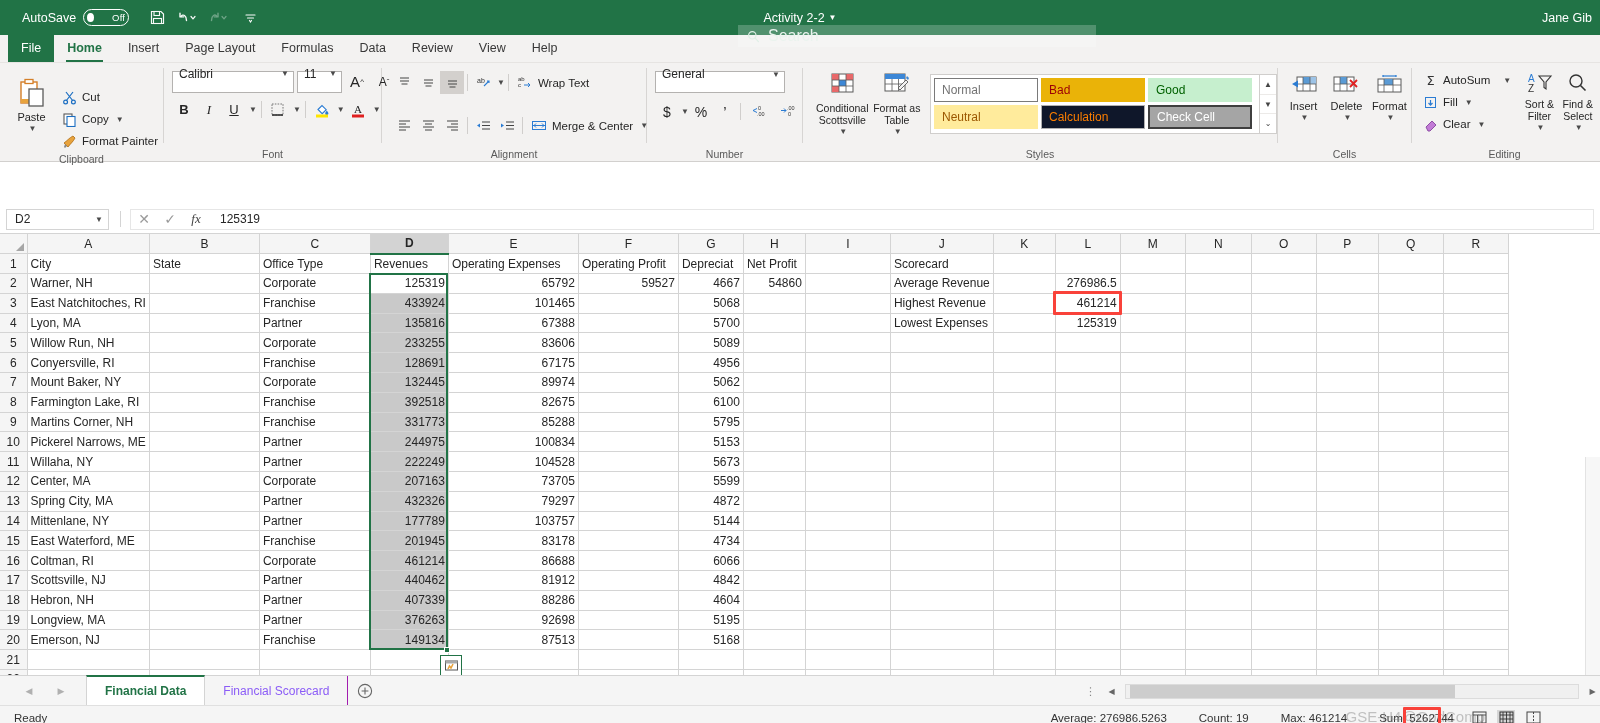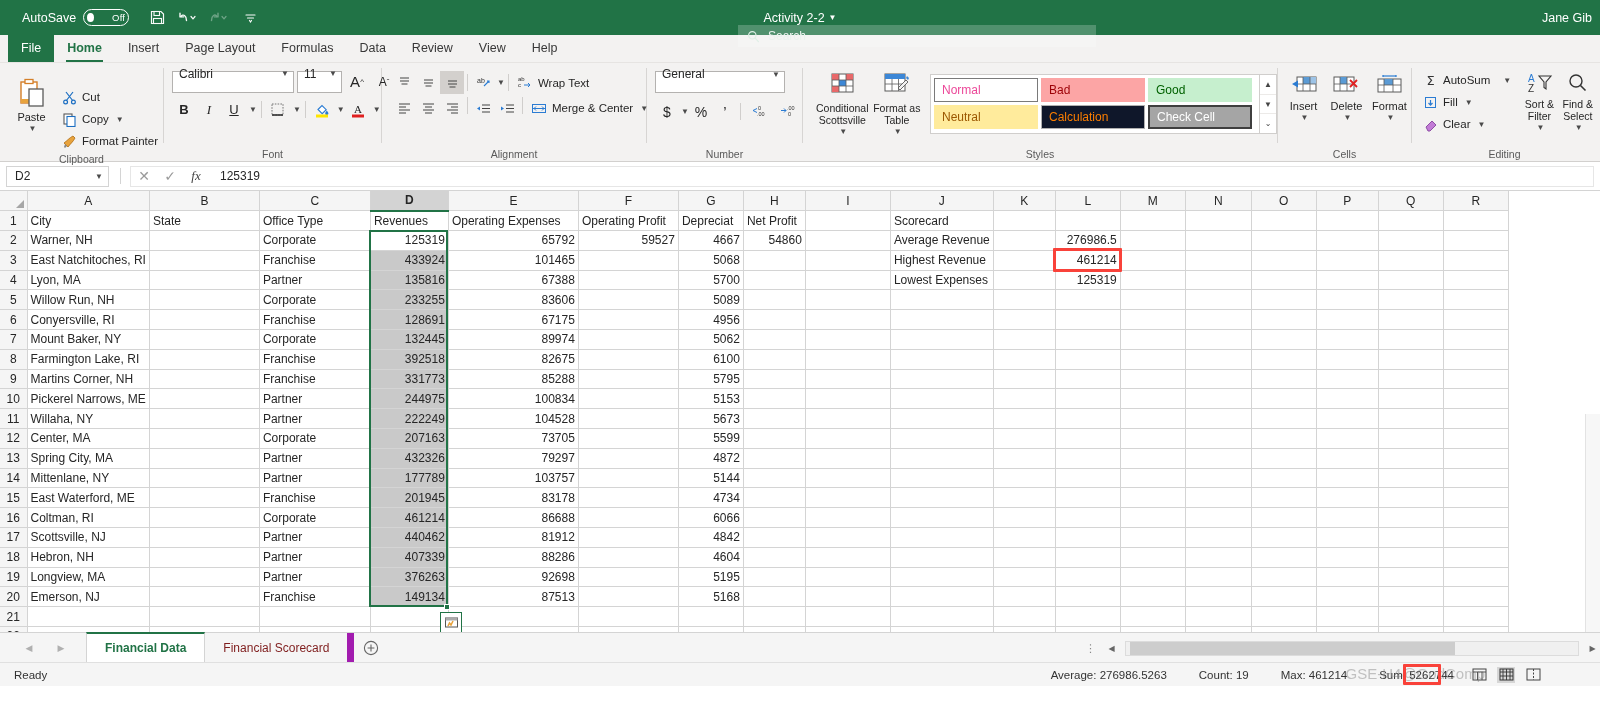--- a/index.html
+++ b/index.html
@@ -33,21 +33,21 @@
   .qat-btn svg { display: block; }
   .doc-title {
     position: absolute; left: 0; right: 0; text-align: center;
     font-size: 12.5px; pointer-events: none;
   }
   .doc-title span { pointer-events: auto; }
   .caret-sm { font-size: 8px; margin-left: 4px; vertical-align: 2px; }
   .searchbox {
     position: absolute; left: 738px; width: 358px; height: 22px;
     background: rgba(255,255,255,.22); display: flex; align-items: center;
-    gap: 8px; padding-left: 9px; font-size: 12px; color: #eaf3ee; margin-top: 37px;
+    gap: 8px; padding-left: 9px; font-size: 16px; color: #eaf3ee; margin-top: 37px;
   }
   .user-name {
     position: absolute; right: 8px; font-size: 12.5px; white-space: nowrap;
   }
   
   .tabstrip {
     height: 28px; background: #f3f2f1; display: flex;
     align-items: flex-end; padding-left: 8px; border-bottom: 1px solid #e6e4e2;
   }
   .tab {
@@ -114,21 +114,21 @@
     display: flex; flex-direction: column; border: 1px solid #d0cecc;
     border-left: none; background: #fff; height: 60px; width: 17px;
   }
   .gal-scroll div {
     flex: 1; display: flex; align-items: center; justify-content: center;
     font-size: 8px; color: #444; border-bottom: 1px solid #eceae8;
   }
   
   .fbar {
     height: 29px; background: #fff; display: flex; align-items: center;
-    border-bottom: 1px solid #d4d4d4; padding: 0 6px;
+    border-bottom: 1px solid #d4d4d4; padding: 0 6px; margin-top: 43px;
   }
   .namebox {
     width: 103px; height: 21px; border: 1px solid #d4d4d4; background: #fff;
     display: flex; align-items: center; justify-content: space-between;
     padding: 0 5px 0 8px; font-size: 12px;
   }
   .fb-sep { width: 1px; height: 16px; background: #d4d4d4; margin: 0 9px 0 11px; }
   .fb-icon {
     width: 26px; height: 22px; display: flex; align-items: center;
     justify-content: center; color: #9a9a9a; font-size: 14px;
@@ -188,21 +188,21 @@
     height: 30px; background: #f5f5f5; display: flex; align-items: center;
     border-top: 1px solid #d4d4d4; position: relative;
   }
   .navarrows { display: flex; gap: 2px; margin-left: 14px; width: 72px; }
   .navarrow {
     width: 30px; height: 24px; display: flex; align-items: center;
     justify-content: center; color: #b0b0b0; font-size: 9px;
   }
   .sheettab {
     height: 30px; display: flex; align-items: center; padding: 0 18px;
-    font-size: 12px; color: #7f1d1d; border-right: 7px solid #a21caf;
+    font-size: 12px; color: #8b5cf6; border-right: 1px solid #a21caf;
     cursor: default;
   }
   .sheettab.active {
     background: #fff; color: #217346; font-weight: bold;
     border-top: 2px solid #217346; border-right: 1px solid #d4d4d4;
     border-left: 1px solid #d4d4d4; margin-top: -1px; height: 31px;
   }
   .addsheet {
     width: 34px; display: flex; align-items: center; justify-content: center;
     color: #555;
@@ -448,21 +448,21 @@
           <span class="icobox">
               <svg width="16" height="15" viewBox="0 0 16 15">
                 <text x="1" y="6" font-size="6" fill="#333" font-family="Liberation Sans, sans-serif">ab</text>
                 <text x="1" y="12" font-size="6" fill="#333" font-family="Liberation Sans, sans-serif">c</text>
                 <path d="M7 10h6M11 8l2 2-2 2" stroke="#2b7cd3" stroke-width="1" fill="none"></path>
               </svg>
             </span>
           <span>Wrap Text</span>
         </div>
       </div>
-      <div style="display:flex;align-items:flex-start;margin-top:3px">
+      <div style="display:flex;align-items:center;margin-top:20px">
         <div class="iconbtn">
             <svg width="15" height="15" viewBox="0 0 15 15">
               <path d="M2 3h11M2 6h7M2 9h11M2 12h7" stroke="#444" stroke-width="1.2"></path>
             </svg>
           </div>
         <div class="iconbtn">
             <svg width="15" height="15" viewBox="0 0 15 15">
               <path d="M2 3h11M4 6h7M2 9h11M4 12h7" stroke="#444" stroke-width="1.2"></path>
             </svg>
           </div>
@@ -559,22 +559,22 @@
             <rect x="4" y="2" width="20" height="5" fill="#3c87d6"></rect>
             <path d="M11 7v12M17.5 7v12M4 12h20" stroke="#5a5a5a" stroke-width=".8"></path>
             <path d="M17 16c3-3 5-5 8-8l2 2c-3 3-5 5-8 8z" fill="#f0f0f0" stroke="#5a5a5a" stroke-width=".9"></path>
             <path d="M25 6l2 2 1-2-2-2z" fill="#3c87d6"></path>
           </svg>
         <span class="lbl" style="font-size:10.5px;line-height:11.5px">Format as Table</span>
         <span class="chev">▼</span>
       </div>
       <div style="display:flex;margin-left:8px;margin-top:5px">
         <div class="gallery">
-          <div class="styletile" style="background:#ffffff;color:#ec4899;border-color:#7a7a7a">Normal</div>
-          <div class="styletile" style="background:#fca5a5;color:#9c0006">Bad</div>
+          <div class="styletile" style="background:#ffffff;color:#737373;border-color:#7a7a7a">Normal</div>
+          <div class="styletile" style="background:#eab308;color:#9c0006">Bad</div>
           <div class="styletile" style="background:#c6efce;color:#006100">Good</div>
           <div class="styletile" style="background:#ffeb9c;color:#9c5700">Neutral</div>
           <div class="styletile" style="background:#0f172a;color:#fa7d00;border-color:#b0b0b0">Calculation</div>
           <div class="styletile" style="background:#a5a5a5;color:#ffffff;border:2px solid #3f3f3f;line-height:21px">Check Cell</div>
         </div>
         <div class="gal-scroll">
           <div>▲</div>
           <div>▼</div>
           <div style="border-bottom:none">⌄</div>
         </div>

